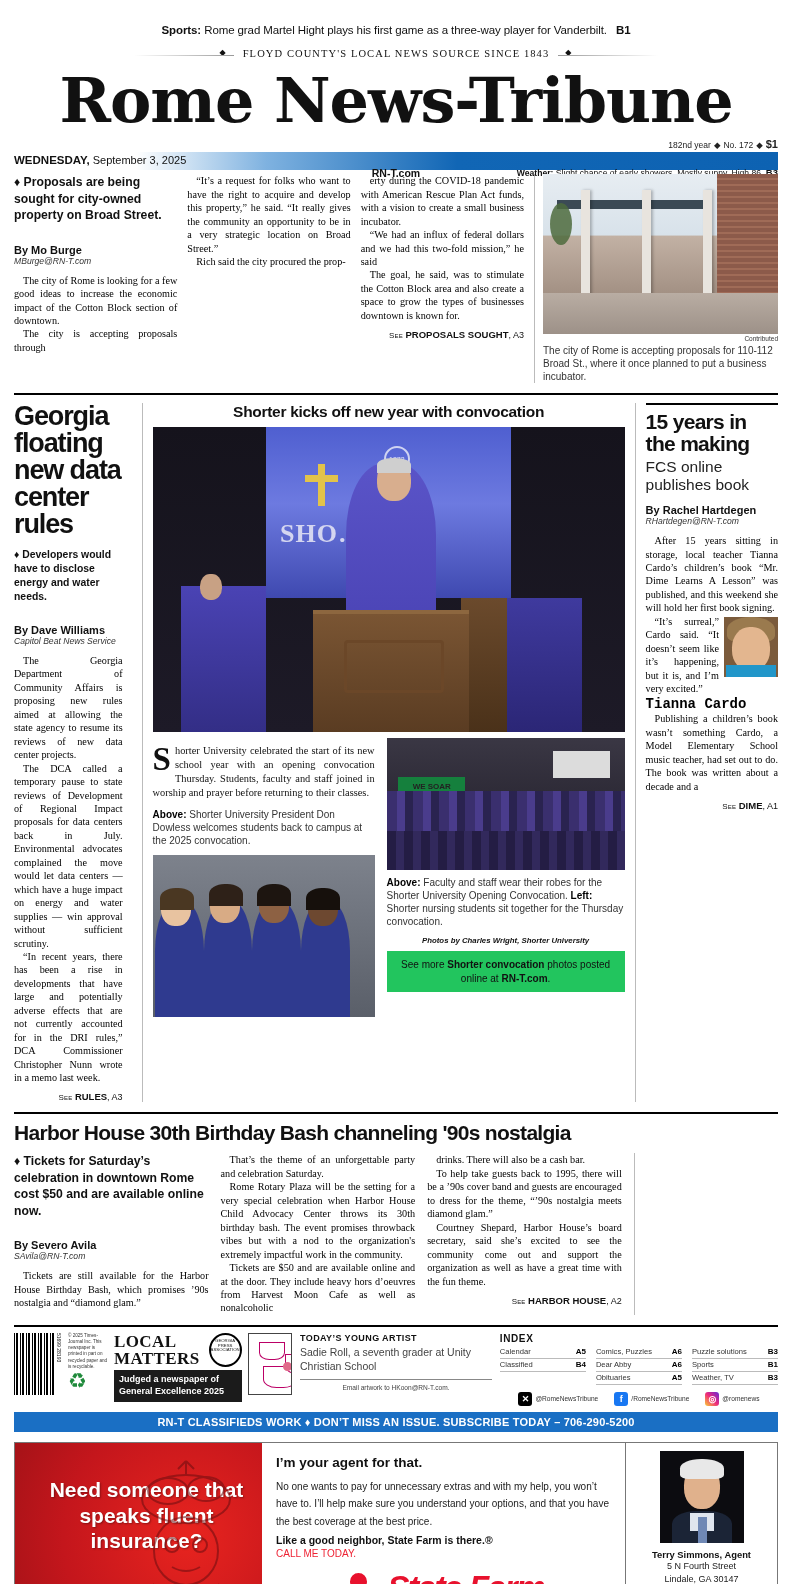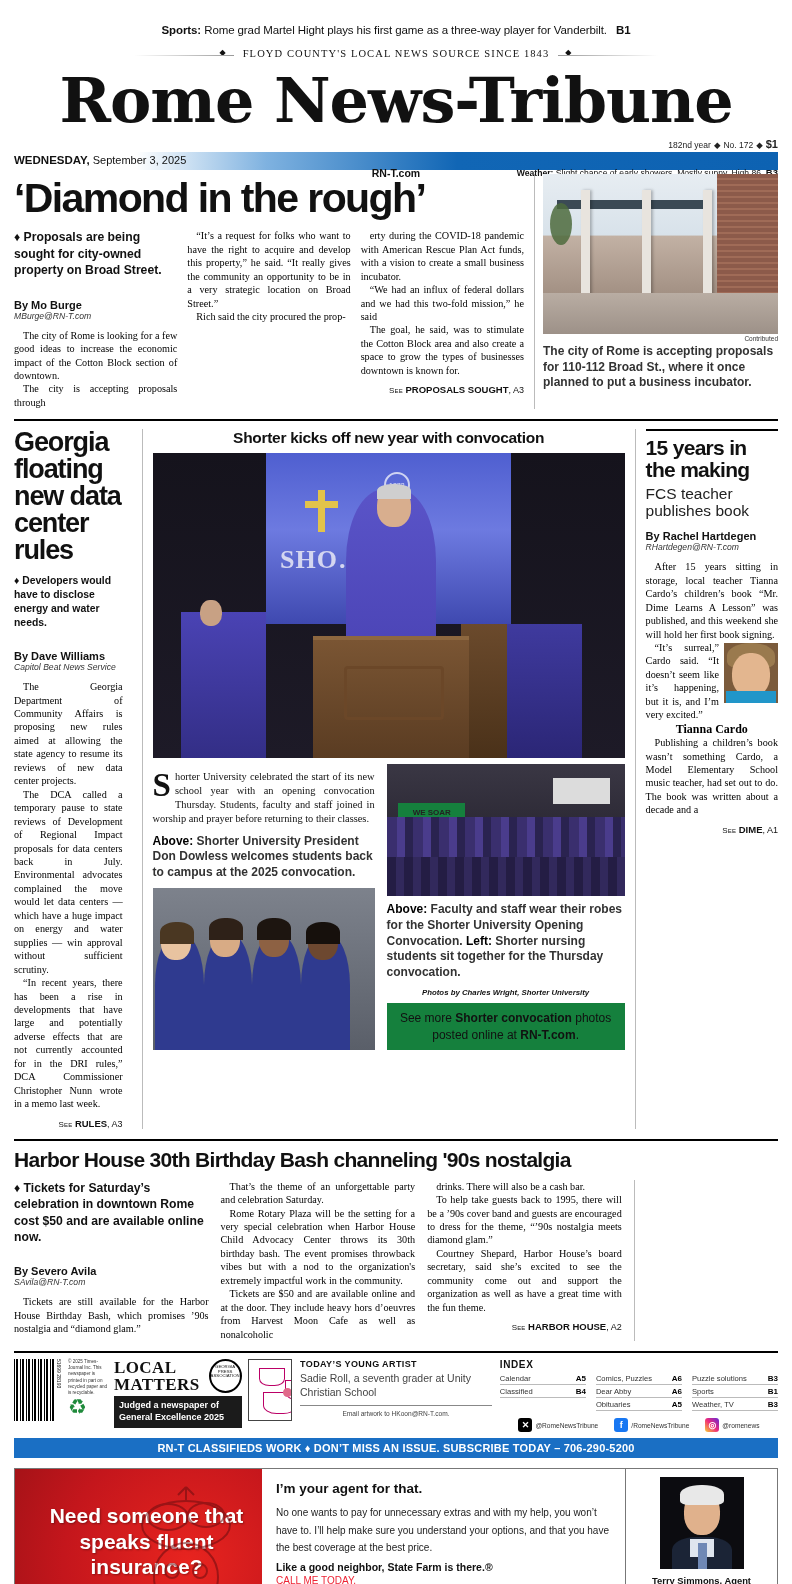--- a/index.html
+++ b/index.html
@@ -91,21 +91,21 @@
     text-align:justify; color:#000;
   }
   .bodytext p { margin:0; text-indent:9px; }
   .bodytext p.first { text-indent:9px; }
   .jump { font-size:9px; text-align:right; margin-top:7px; font-variant:small-caps;}
   .jump b { font-size:9.5px; font-variant:normal; }
   .jump .sc { font-size:8px; letter-spacing:0.2px;}
 
   .photo { background:#cfd6dc; position:relative; overflow:hidden; }
   .credit { font-size:6.5px; text-align:right; color:#333; padding:1px 0 2px; }
-  .capt { font-size:12px; line-height:1.3; color:#333;font-weight:bold; }
+  .capt { font-size:10px; line-height:1.3; color:#333; }
   .capt b { color:#000; }
 
   
   .ph-bldg{
     background:linear-gradient(180deg,#dfe6ec 0%,#cfd8e0 40%,#b9a79a 41%,#a89183 100%);
   }
   .ph-bldg .sky{position:absolute;inset:0;background:
     linear-gradient(180deg,#e7edf2 0%,#d8e2ea 38%,#c2b1a4 39%,#8d7a6d 100%);}
   .ph-bldg .col1,.ph-bldg .col2,.ph-bldg .col3{position:absolute;top:10%;bottom:14%;width:9px;background:#e8e4de;box-shadow:2px 0 3px rgba(0,0,0,.25)}
   .ph-bldg .col1{left:16%}.ph-bldg .col2{left:42%}.ph-bldg .col3{left:68%}
@@ -166,30 +166,30 @@
   .ph-nurse .f{position:absolute;width:30px;height:34px;border-radius:46%;}
   .ph-nurse .f1{left:4%;bottom:56%;background:#e8c3a0}
   .ph-nurse .f2{left:26%;bottom:58%;background:#d8ab85}
   .ph-nurse .f3{left:48%;bottom:58%;background:#8d6143}
   .ph-nurse .f4{left:70%;bottom:56%;background:#6d4830}
   .ph-nurse .hair{position:absolute;width:34px;height:22px;border-radius:46% 46% 0 0;background:#4a3722}
   .ph-nurse .h1{left:3.2%;bottom:66%}.ph-nurse .h2{left:25.2%;bottom:68%;background:#2e2118}
   .ph-nurse .h3{left:47.2%;bottom:68%;background:#1d1510}.ph-nurse .h4{left:69.2%;bottom:66%;background:#16100c}
 
   .photocredit{ text-align:center; font-size:7.8px; font-weight:bold; font-style:italic; margin:8px 0 6px;}
-  .promo{ background:#15803d; text-align:center; font-size:12px; padding:7px 6px; line-height:1.35;}
+  .promo{ background:#22c55e; text-align:center; font-size:10px; padding:7px 6px; line-height:1.35;}
   .promo b{font-weight:bold;}
 
   .hd-right{font-size:21px;font-weight:bold;line-height:1.03;letter-spacing:-0.7px;}
   .sub-right{font-size:15.5px;line-height:1.15;margin-top:4px;color:#222;}
   .mugshot{width:54px;height:60px;float:right;margin:2px 0 2px 5px;position:relative;overflow:hidden;background:#7b5b3c;}
   .mugshot .face{position:absolute;left:8px;top:10px;width:38px;height:44px;background:#e3b68f;border-radius:46%;}
   .mugshot .hair{position:absolute;left:3px;top:0;width:48px;height:26px;background:#9a7a4e;border-radius:48% 48% 30% 30%;}
   .mugshot .shirt{position:absolute;left:2px;bottom:0;width:50px;height:12px;background:#2196c9;}
-  .mugname{font-size:12px;font-weight:bold;text-align:center;line-height:1.2;clear:both;}
+  .mugname{font-size:14px;font-weight:bold;line-height:1.2;clear:both;font-family:Liberation Mono, monospace;}
 
   
   .band3{ border-top:2px solid #000; margin-top:10px; padding-top:7px; }
   .hh-head{ font-size:21px; font-weight:bold; letter-spacing:-0.7px; margin-bottom:8px;}
   .hh-cols{ display:flex; gap:12px; }
   .hh-col{ width:200px; }
   .hh-right{ width:148px; padding-left:10px; border-left:1px solid #bbb; }
 
   
   .footer{ border-top:2px solid #000; margin-top:10px; padding-top:6px; display:flex; gap:8px;}
@@ -288,21 +288,20 @@
       <b>WEDNESDAY,</b><span> September 3, 2025</span>
     </div>
     <div class="web">RN-T.com</div>
     <div class="wx">
       <b>Weather:</b><span> Slight chance of early showers. Mostly sunny. High 86.</span> <span class="pg">B3</span>
     </div>
   </div>
 
   <div class="lead">
     <div class="lead-left">
-      <div class="bigheadline">‘Diamond in the rough’</div>
       <div class="cols3">
         <div class="col">
           <div class="deck">♦ Proposals are being sought for city-owned property on Broad Street.</div>
           <div class="byline">By Mo Burge</div>
           <div class="byemail">MBurge@RN-T.com</div>
           <div class="bodytext">
             <p class="first">The city of Rome is looking for a few good ideas to increase the economic impact of the Cotton Block section of downtown.</p>
             <p>The city is accepting proposals through</p>
           </div>
         </div>
@@ -416,21 +415,21 @@
           <div class="promo">
             <span>See more </span><b>Shorter convocation</b><span> photos posted online at </span><b>RN-T.com</b><span>.</span>
           </div>
         </div>
       </div>
     </div>
 
     <div class="c-right">
       <div style="border-top:2px solid #000;margin-bottom:6px"></div>
       <div class="hd-right">15 years in the making</div>
-      <div class="sub-right">FCS teacher publishes book</div>
+      <div class="sub-right">FCS online publishes book</div>
       <div class="byline" style="margin-top:10px">By Rachel Hartdegen</div>
       <div class="byemail">RHartdegen@RN-T.com</div>
       <div class="bodytext">
         <p>After 15 years sitting in storage, local teacher Tianna Cardo’s children’s book “Mr. Dime Learns A Lesson” was published, and this weekend she will hold her first book signing.</p>
         <div class="mugshot">
           <div class="hair"></div>
             <div class="face"></div>
             <div class="shirt"></div>
         </div>
         <p>“It’s surreal,” Cardo said. “It doesn’t seem like it’s happening, but it is, and I’m very excited.”</p>

